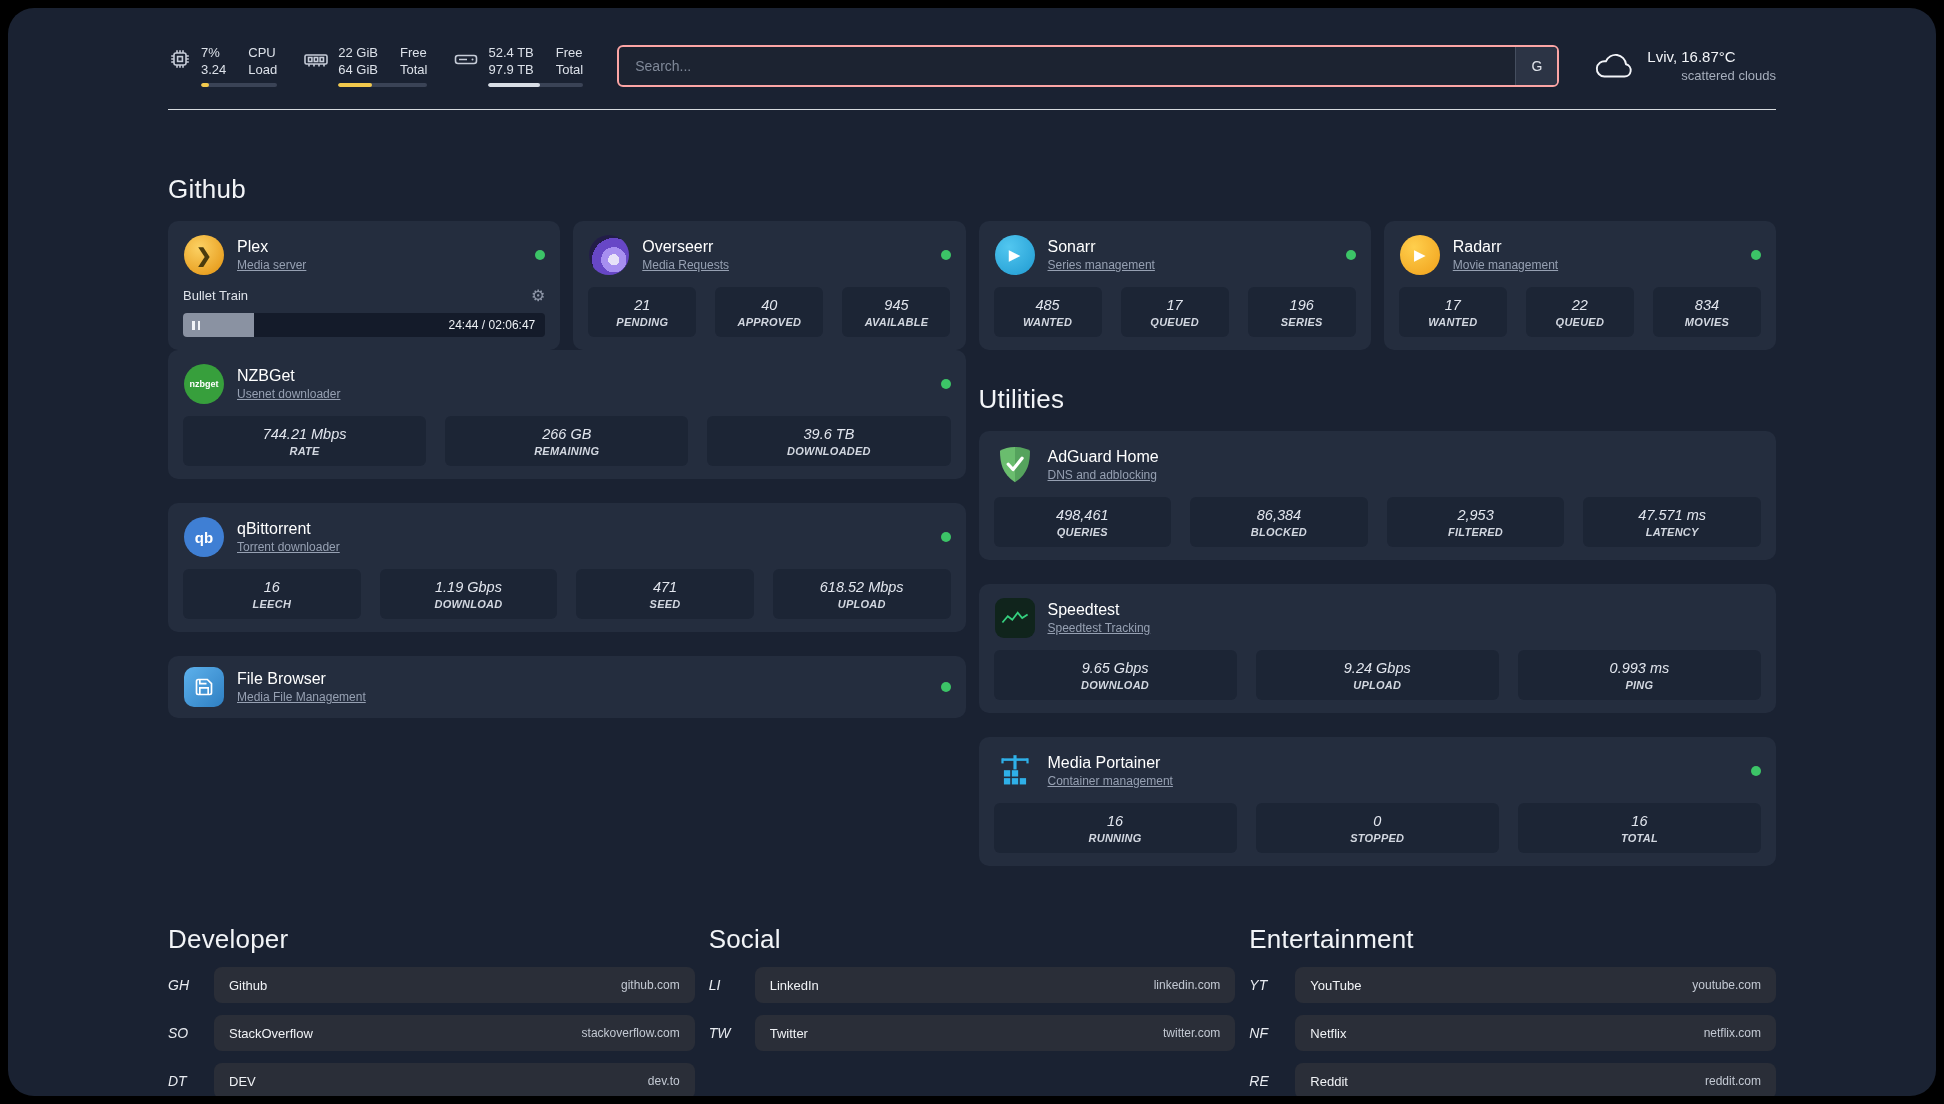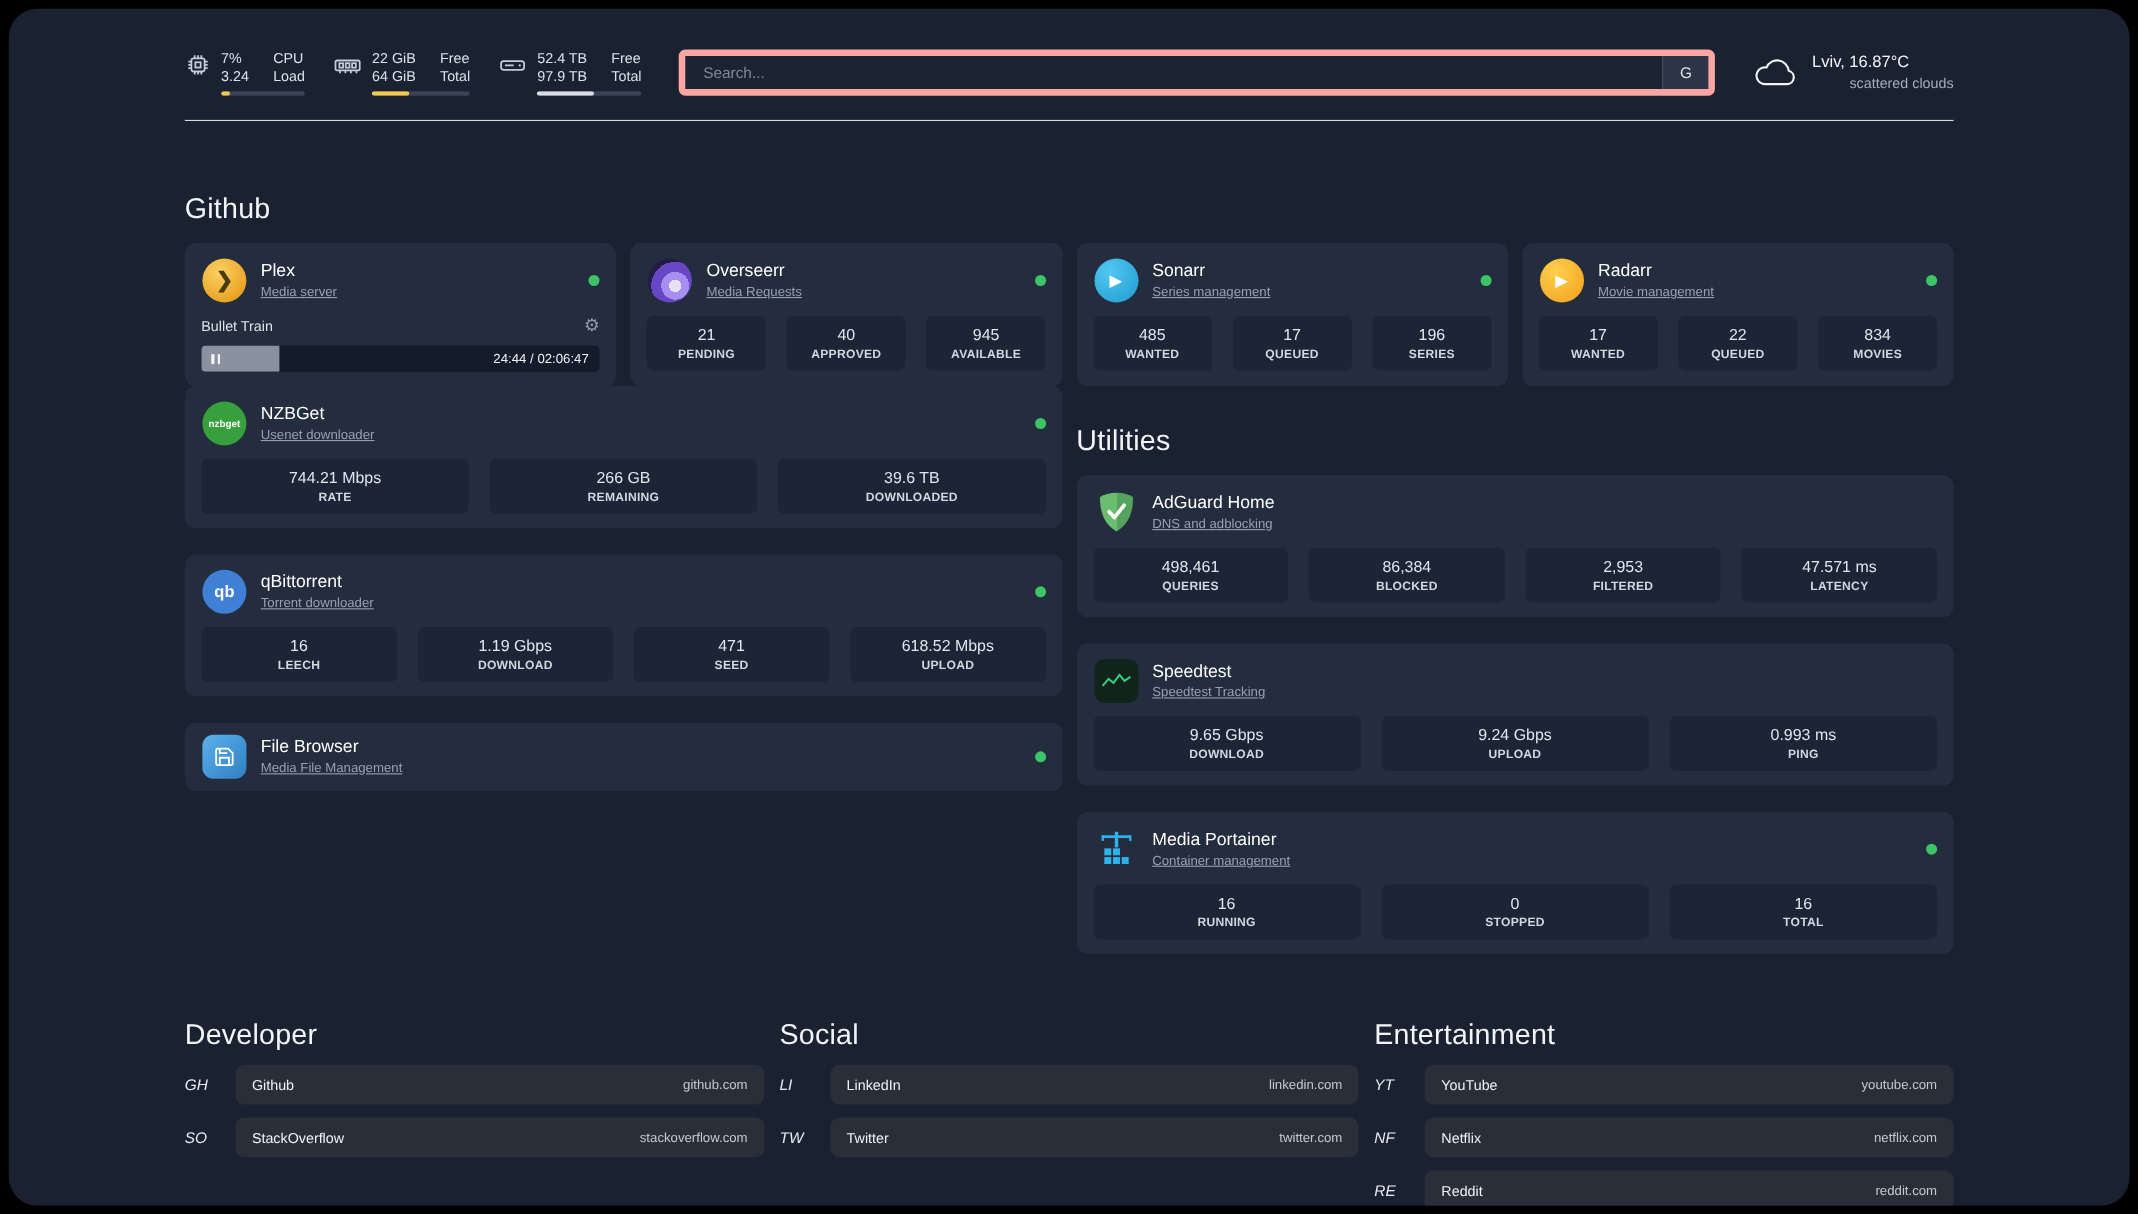--- a/index.html
+++ b/index.html
@@ -12,21 +12,21 @@
   .metric { display: flex; gap: 9px; align-items: flex-start; }
   .metric svg { margin-top: 3px; flex: none; }
   .metric-body { display: flex; flex-direction: column; }
   .metric-rows { display: flex; gap: 22px; }
   .metric-col { display: flex; flex-direction: column; font-size: 13px; line-height: 17px; color: #dce1e9; }
   .metric-bar { margin-top: 5px; height: 4px; border-radius: 2px; background: #3a4356; overflow: hidden; }
   .metric-bar .fill { height: 100%; border-radius: 2px; }
   .fill-yellow { background: #f2c94c; }
   .fill-light  { background: #d9dee6; }
 
-  .search-wrap { flex: 1; margin: 0 34px; display: flex; height: 42px; border: 6px solid #fca5a5; border-radius: 6px; background: #1c2331; overflow: hidden; }
+  .search-wrap { flex: 1; margin: 0 34px; display: flex; height: 42px; border: 2px solid #fca5a5; border-radius: 6px; background: #1c2331; overflow: hidden; }
   .search-wrap input { flex: 1; background: transparent; border: none; outline: none; color: #e6e9ee; font-size: 14px; padding: 0 16px; font-family: "Liberation Sans", sans-serif; }
   .search-wrap input::placeholder { color: #7f8898; }
   .search-g { width: 42px; border: none; border-left: 1px solid #454e5f; background: #2c3445; color: #dfe3ea; font-size: 14px; cursor: pointer; font-family: "Liberation Sans", sans-serif; }
 
   .weather { display: flex; align-items: center; gap: 12px; }
   .weather-loc { font-size: 15px; color: #f2f4f8; line-height: 20px; }
   .weather-cond { font-size: 13px; color: #a6aebc; line-height: 17px; margin-left: 34px; }
 
   .divider { height: 1px; background: #d6dade; margin: 22px 160px 0 160px; }
 
@@ -52,21 +52,21 @@
   .icon-circle { width: 40px; height: 40px; border-radius: 50%; display: flex; align-items: center; justify-content: center; }
   .plex-bg { background: radial-gradient(circle at 38% 32%, #fcd264, #e9a123 75%); color: #4a3b0d; font-weight: 700; font-size: 19px; }
   .overseerr-bg { background: radial-gradient(circle at 62% 62%, #e7e2f8 0 16%, #a78ff0 16% 36%, #6747c6 36% 62%, #221d47 62% 100%); }
   .sonarr-bg { background: radial-gradient(circle at 35% 30%, #52c7f0, #1f9ad1); color: #fff; font-size: 15px; }
   .radarr-bg { background: radial-gradient(circle at 35% 30%, #ffcf4d, #f0a01a); color: #fff; font-size: 15px; }
   .nzbget-bg { background: #379f3c; color: #fff; font-size: 9px; font-weight: 700; }
   .qbit-bg { background: #3f7fd4; color: #fff; font-size: 15px; font-weight: 700; }
   .fb-bg { width: 40px; height: 40px; border-radius: 10px; background: linear-gradient(135deg, #5db1ec, #2e7fc2); display: flex; align-items: center; justify-content: center; }
   .speedtest-bg { width: 40px; height: 40px; border-radius: 9px; background: #10241c; display: flex; align-items: center; justify-content: center; }
 
-  .stats { display: flex; gap: 19px; margin-top: 11px; }
+  .stats { display: flex; gap: 19px; margin-top: 11px; font-style: italic; }
   .tile { flex: 1; background: #1c2535; border-radius: 6px; height: 50px; display: flex; flex-direction: column; align-items: center; justify-content: center; gap: 3px; }
   .tile-value { font-size: 14.5px; color: #e2e6ee; }
   .tile-label { font-size: 11px; font-weight: 700; color: #d2d7e0; letter-spacing: 0.25px; text-align: right; }
 
   
   .now-playing { display: flex; justify-content: space-between; align-items: center; margin-top: 10px; font-size: 13px; color: #dfe3ea; }
   .gear { color: #8f97a8; font-size: 16px; cursor: pointer; }
   .player-bar { margin-top: 8px; height: 24px; background: #141b2a; border-radius: 4px; position: relative; display: flex; align-items: center; overflow: hidden; }
   .player-fill { position: absolute; left: 0; top: 0; bottom: 0; background: #8a92a2; }
   .pause-icon { position: relative; z-index: 1; margin-left: 9px; display: inline-flex; gap: 3px; cursor: pointer; }
@@ -507,20 +507,27 @@
             <span class="bm-url">github.com</span>
           </div>
         </div>
         <div class="bm-row">
           <span class="bm-abbr">SO</span>
           <div class="bm-pill">
             <span class="bm-name">StackOverflow</span>
             <span class="bm-url">stackoverflow.com</span>
           </div>
         </div>
+        <div class="bm-row">
+          <span class="bm-abbr">DT</span>
+          <div class="bm-pill">
+            <span class="bm-name">DEV</span>
+            <span class="bm-url">dev.to</span>
+          </div>
+        </div>
       </div>
 
       <div class="bm-group">
         <h2 class="section-title">Social</h2>
         <div class="bm-row">
           <span class="bm-abbr">LI</span>
           <div class="bm-pill">
             <span class="bm-name">LinkedIn</span>
             <span class="bm-url">linkedin.com</span>
           </div>

